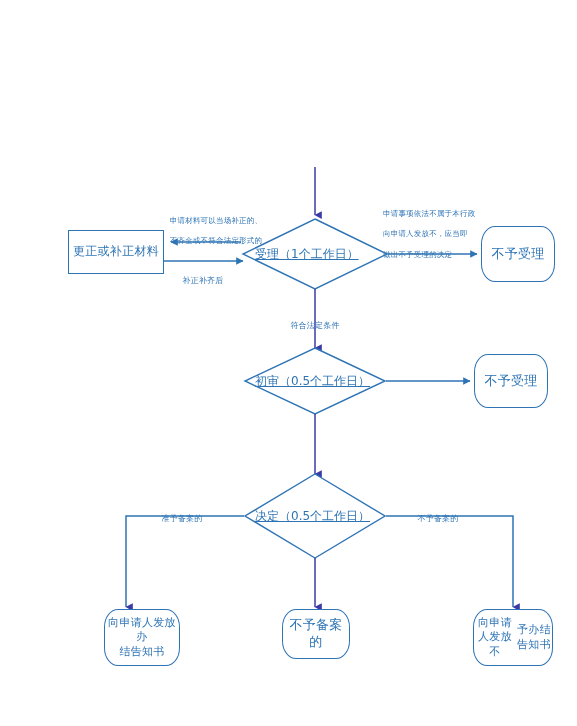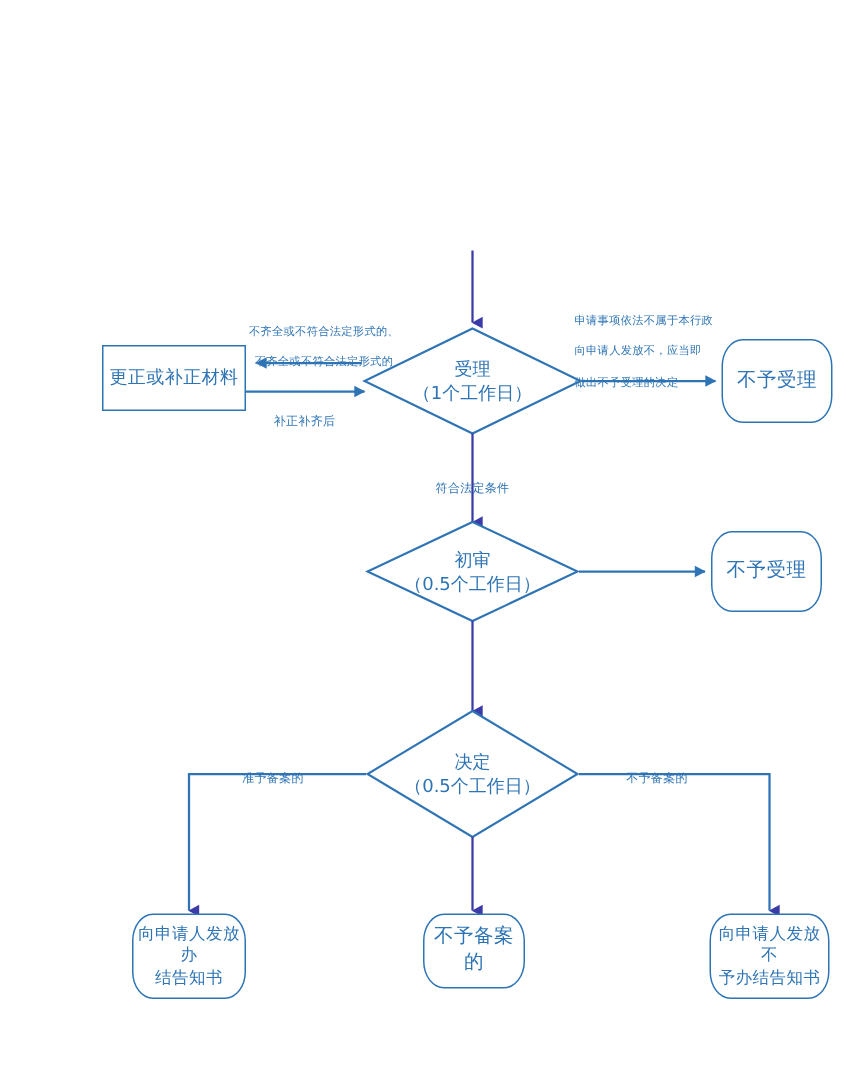--- a/index.html
+++ b/index.html
@@ -53,26 +53,27 @@
   
   .rect {
     border: 1.4px solid #2E74B5;
     border-radius: 0;
   }
 
   
   .diamond-label {
     position: absolute;
     display: flex;
-    flex-direction: column;
+    flex-direction: row;
     align-items: center;
-    justify-content: center;
+    justify-content: flex-start;
     text-align: center;
     color: #2E74B5;
     pointer-events: none;
+    text-decoration: underline;
   }
   .diamond-label .l1 { line-height: 1.3; }
   .diamond-label .l2 { line-height: 1.3; }
 
   
   .edge-label {
     position: absolute;
     color: #2E74B5;
     text-align: center;
     line-height: 1.35;
@@ -175,36 +176,36 @@
 
   <div class="node rounded" style="left:474px; top:354px; width:74px; height:54px;">
     <span class="txt fs13">不予受理</span>
   </div>
 
   <div class="diamond-label" style="left:255px; top:495px; width:120px; height:44px;">
     <span class="l1 fs12">决定</span>
     <span class="l2 fs12">（0.5个工作日）</span>
   </div>
 
-  <div class="node rounded" style="left:88px; top:609px; width:76px; height:57px; flex-direction:column;">
+  <div class="node rounded" style="left:104px; top:609px; width:76px; height:57px; flex-direction:column;">
     <span class="txt fs11">向申请人发放办</span>
     <span class="txt fs11">结告知书</span>
   </div>
 
   <div class="node rounded" style="left:282px; top:609px; width:68px; height:50px;">
     <span class="txt fs13">不予备案的</span>
   </div>
 
-  <div class="node rounded" style="left:473px; top:609px; width:80px; height:57px; flex-direction:column;">
+  <div class="node rounded" style="left:473px; top:609px; width:80px; height:57px; flex-direction:row;">
     <span class="txt fs11">向申请人发放不</span>
     <span class="txt fs11">予办结告知书</span>
   </div>
 
   <div class="edge-label fs75" style="left:160px; top:206px; width:112px;">
-    <span>不齐全或不符合法定形式的、</span><br>
+    <span>申请材料可以当场补正的、</span><br>
     <span>不齐全或不符合法定形式的</span>
   </div>
 
   <div class="edge-label fs8" style="left:158px; top:265px; width:90px;">
     <span>补正补齐后</span>
   </div>
 
   <div class="edge-label fs75" style="left:383px; top:199px; width:112px; text-align:left;">
     <span>申请事项依法不属于本行政</span><br>
     <span>向申请人发放不，应当即</span><br>

